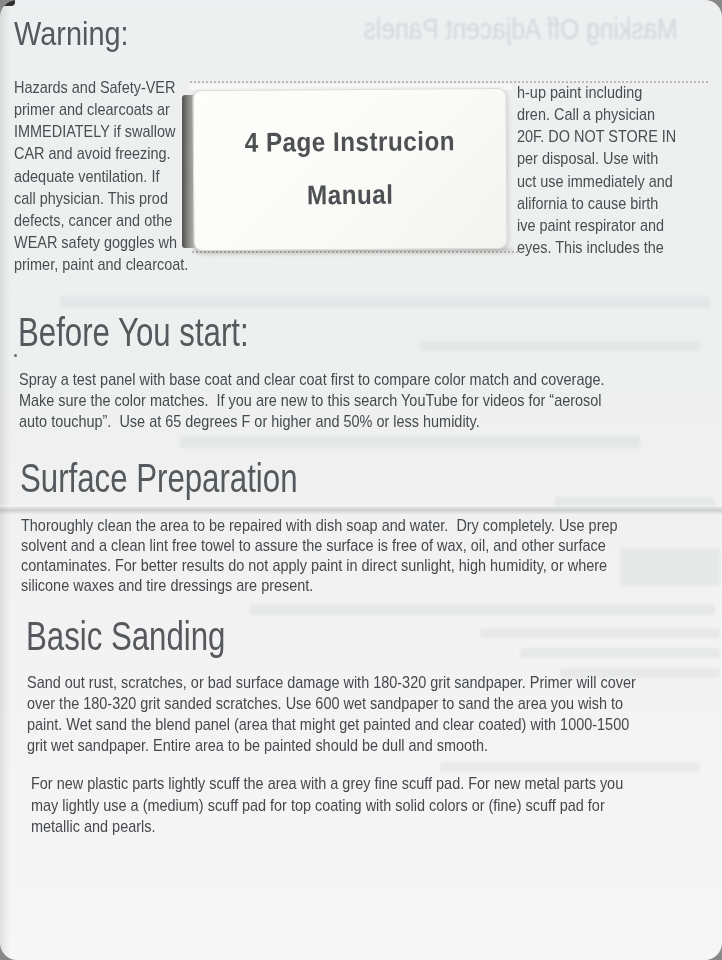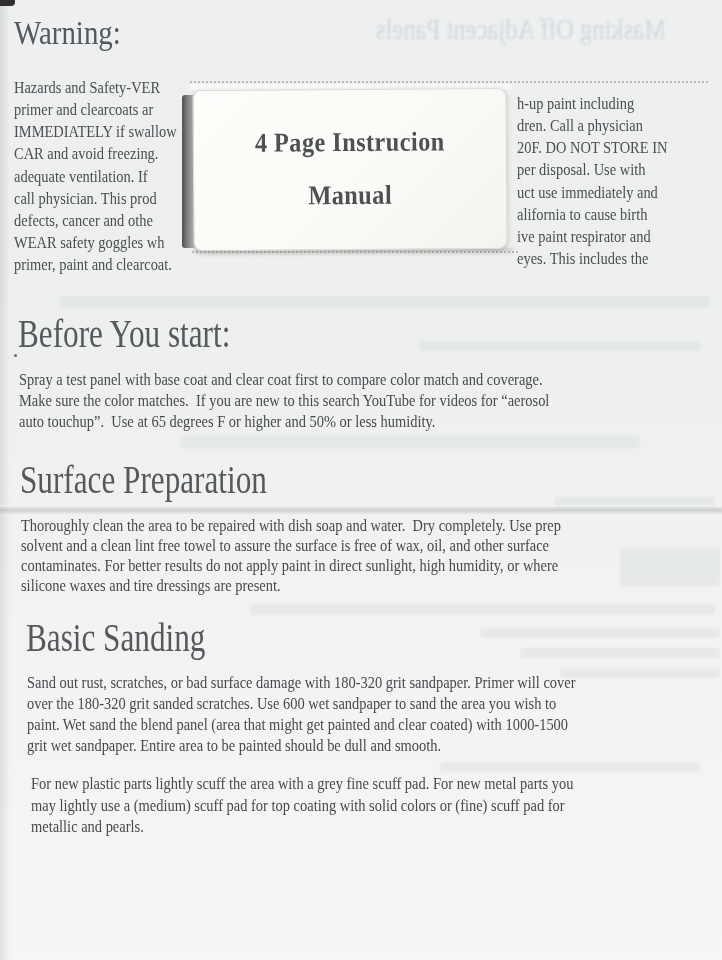--- a/index.html
+++ b/index.html
@@ -2,22 +2,23 @@
 <html><head>
 <meta charset="utf-8">
 <style>
   html,body{margin:0;padding:0;background:#888;}
   #page{
     position:relative;width:722px;height:960px;overflow:hidden;
     background:
       linear-gradient(90deg, rgba(164,168,166,.28) 0px, rgba(164,168,166,0) 10px),
       linear-gradient(180deg, #edeff0 0%, #eef0ef 40%, #f1f2f1 62%, #f5f6f5 100%),
       #eff0ef;
-    font-family:Liberation Serif, serif;
+    font-family:Liberation Sans, sans-serif;
     color:#45484d;
+    border-radius:17px;
   }
   .abs{position:absolute;}
   .h1{
     font-size:40px;font-weight:400;color:#55585c;letter-spacing:0;
     transform:scaleX(.78);transform-origin:0 0;white-space:nowrap;z-index:2;
   }
   .para{
     font-size:17px;line-height:20.5px;white-space:pre;color:#46494e;
     transform:scaleX(.85);transform-origin:0 0;z-index:2;
   }
@@ -100,21 +101,21 @@
     <div class="wline">primer and clearcoats ar</div>
     <div class="wline">IMMEDIATELY if swallow</div>
     <div class="wline">CAR and avoid freezing.</div>
     <div class="wline">adequate ventilation. If</div>
     <div class="wline">call physician. This prod</div>
     <div class="wline">defects, cancer and othe</div>
     <div class="wline">WEAR safety goggles wh</div>
     <div class="wline">primer, paint and clearcoat.</div>
   </div>
 
-  <div class="abs wcol" style="left:517px;top:94px;">
+  <div class="abs wcol" style="left:517px;top:83px;">
     <div class="wline">h-up paint including</div>
     <div class="wline">dren. Call a physician</div>
     <div class="wline">20F. DO NOT STORE IN</div>
     <div class="wline">per disposal. Use with</div>
     <div class="wline">uct use immediately and</div>
     <div class="wline">alifornia to cause birth</div>
     <div class="wline">ive paint respirator and</div>
     <div class="wline">eyes. This includes the</div>
   </div>
 

